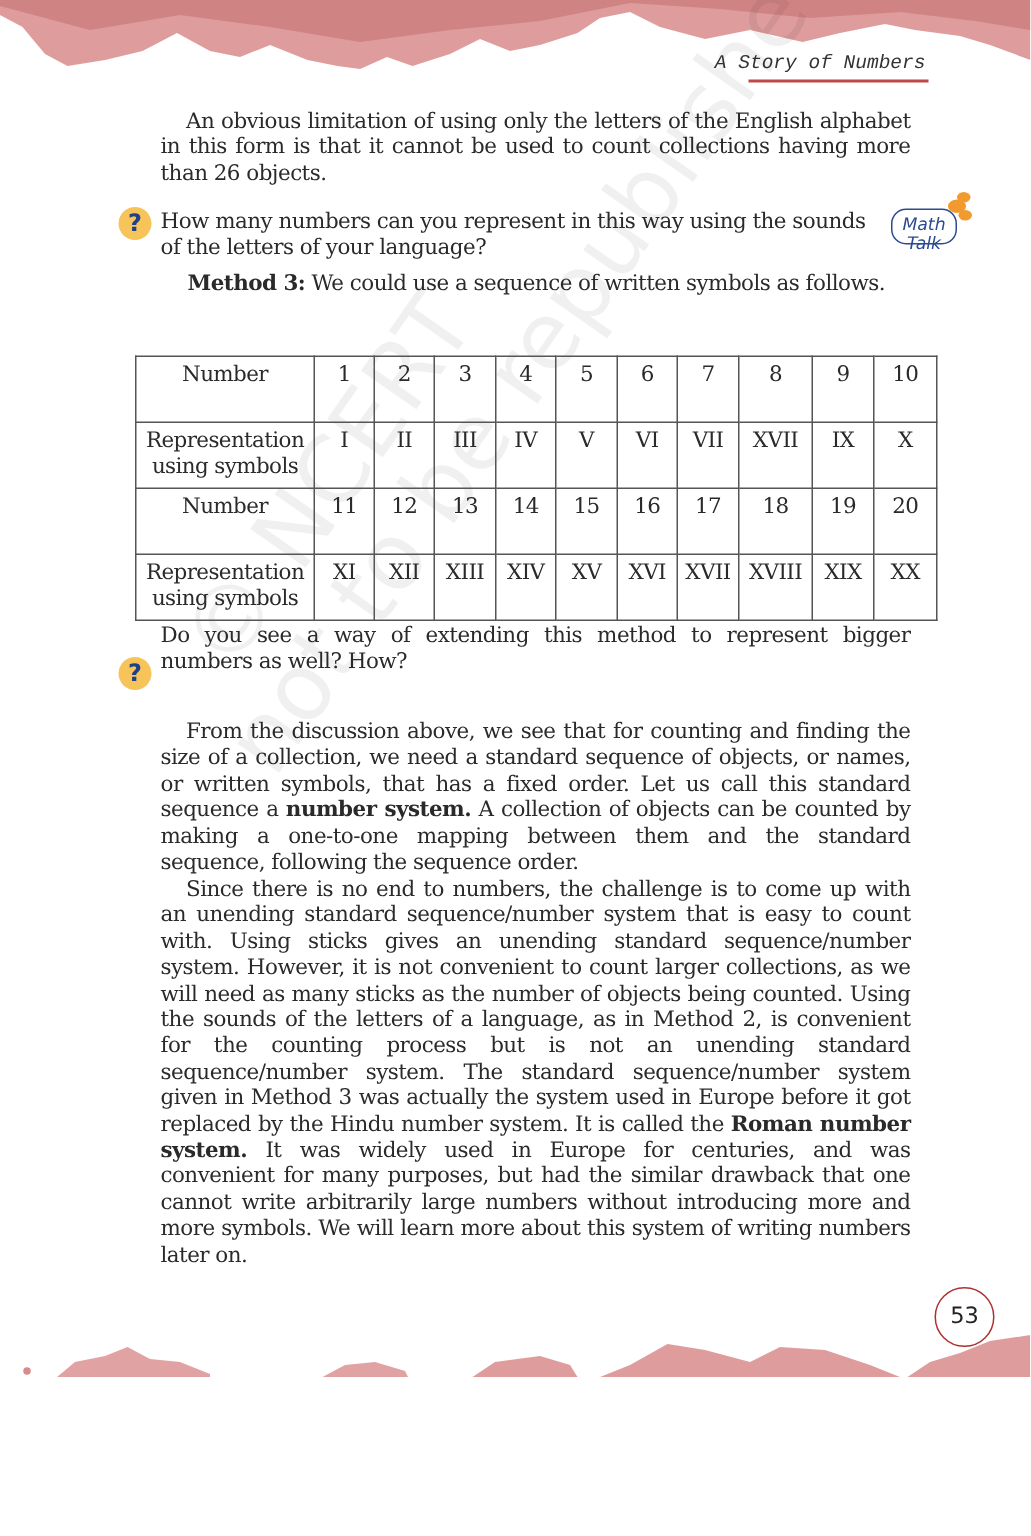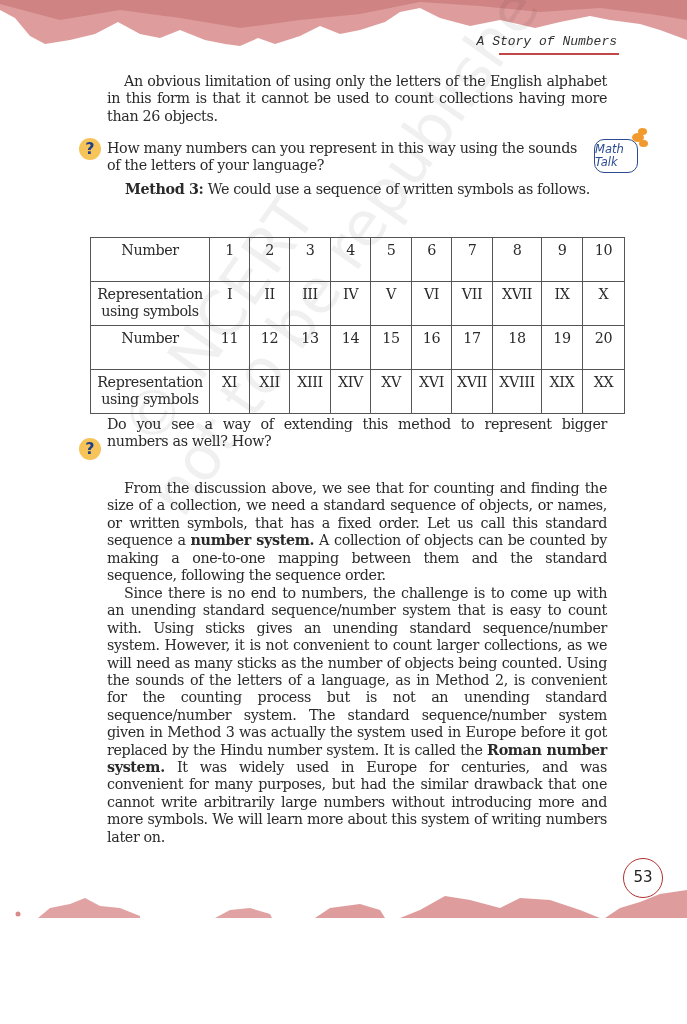--- a/index.html
+++ b/index.html
@@ -25,24 +25,24 @@
   .indent { text-indent:17px; }
   .q-icon {
     position:absolute; width:22px; height:22px; border-radius:50%;
     background:#f7c45a; color:#1e3f8a; font-family:"DejaVu Sans", sans-serif;
     font-weight:bold; font-size:16px; line-height:22px; text-align:center;
   }
   .mathtalk {
     position:absolute; left:592px; top:133px; width:50px; height:40px;
   }
   .mathtalk-box {
-    position:absolute; left:2px; top:6px; width:44px; height:34px;
+    position:absolute; left:2px; top:6px; width:44px; height:24px;
     border:1.4px solid #2b4a8f; border-radius:10px; background:#fff;
     font-family:"DejaVu Sans", sans-serif; font-style:italic; font-size:11.5px;
-    color:#2b4a8f; line-height:13px; padding-top:3px; box-sizing:border-box;
+    color:#2b4a8f; text-align:center; line-height:13px; padding-top:3px; box-sizing:border-box;
   }
   .bubble { position:absolute; border-radius:50%; background:#f29a2e; }
   .table-caption { position:absolute; left:0; width:687px; top:210px; text-align:center; font-size:14.3px; }
   table.t1 {
     position:absolute; left:90px; top:237px; width:534px;
     border-collapse:collapse; font-size:14.3px; table-layout:fixed;
   }
   table.t1 td {
     border:1.6px solid #555; text-align:center; vertical-align:top;
     padding:4px 1px 0 1px; line-height:17px; letter-spacing:-0.4px;

